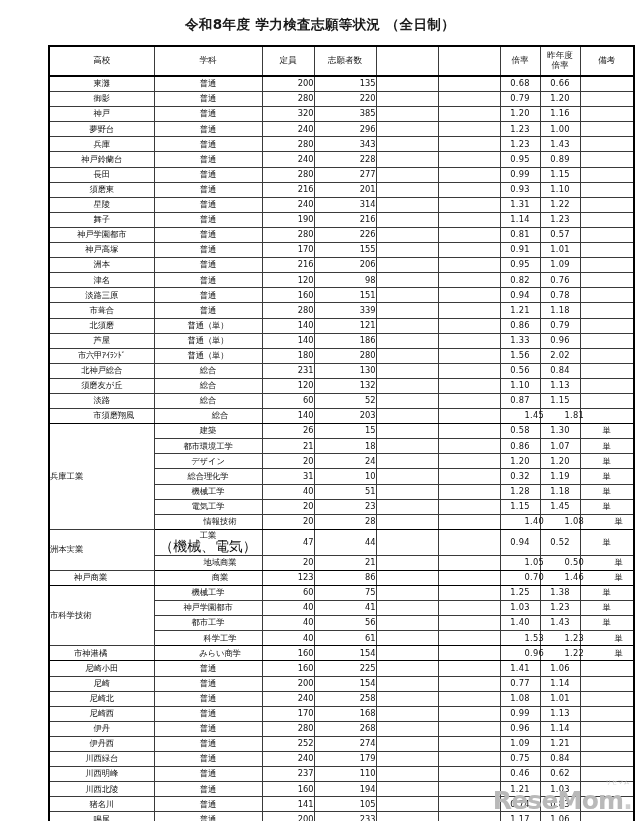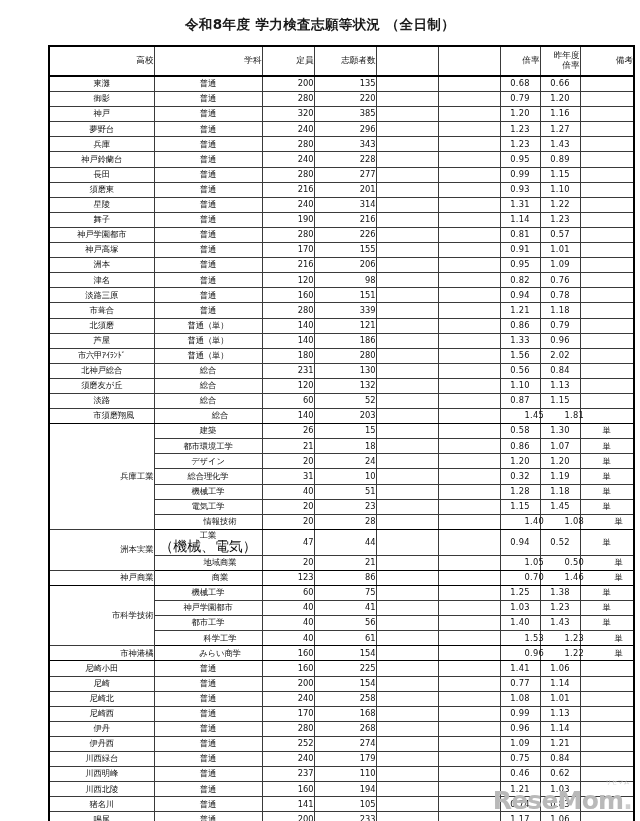--- a/index.html
+++ b/index.html
@@ -59,21 +59,21 @@
     font-size: 8.3px;
     line-height: 1.15;
     padding: 0;
     height: 14.1px;
     color: #111;
     font-weight: normal;
     background: #fff;
   }
   table.grid thead th {
     height: 28px;
-    text-align: right;
+    text-align: center;
     vertical-align: middle;
     font-size: 8.6px;
     border-bottom: 2px solid #000;
   }
   table.grid thead th.hdr-prev { line-height: 1.12; }
 
   td.school, td.dept {
     text-align: center;
     vertical-align: middle;
     padding: 0 2px;
@@ -92,21 +92,21 @@
     letter-spacing: 0.3px;
   }
   td.note {
     text-align: center;
     vertical-align: middle;
     font-size: 8.2px;
   }
   td.blank { background: #fff; }
 
   td.group-cell {
-    text-align: right;
+    text-align: left;
     vertical-align: middle;
     padding: 0 2px;
   }
   
   #table-wrap { box-shadow: none; }
   table.grid { border: 2px solid #000; }
   tr.group-start td { border-top: 1.6px solid #000; }
   tr.band-end td { border-bottom: 1.6px solid #000; padding-left: 24px; }
 
   td.small2 { font-size: 7.5px; letter-spacing: -0.3px; }
@@ -206,21 +206,21 @@
             <td class="note"></td>
           </tr>
           <tr>
             <td class="school">夢野台</td>
             <td class="dept">普通</td>
             <td class="num">240</td>
             <td class="num">296</td>
             <td class="blank"></td>
             <td class="blank"></td>
             <td class="rate">1.23</td>
-            <td class="rate">1.27</td>
+            <td class="rate">1.00</td>
             <td class="note"></td>
           </tr>
           <tr>
             <td class="school">兵庫</td>
             <td class="dept">普通</td>
             <td class="num">280</td>
             <td class="num">343</td>
             <td class="blank"></td>
             <td class="blank"></td>
             <td class="rate">1.23</td>

